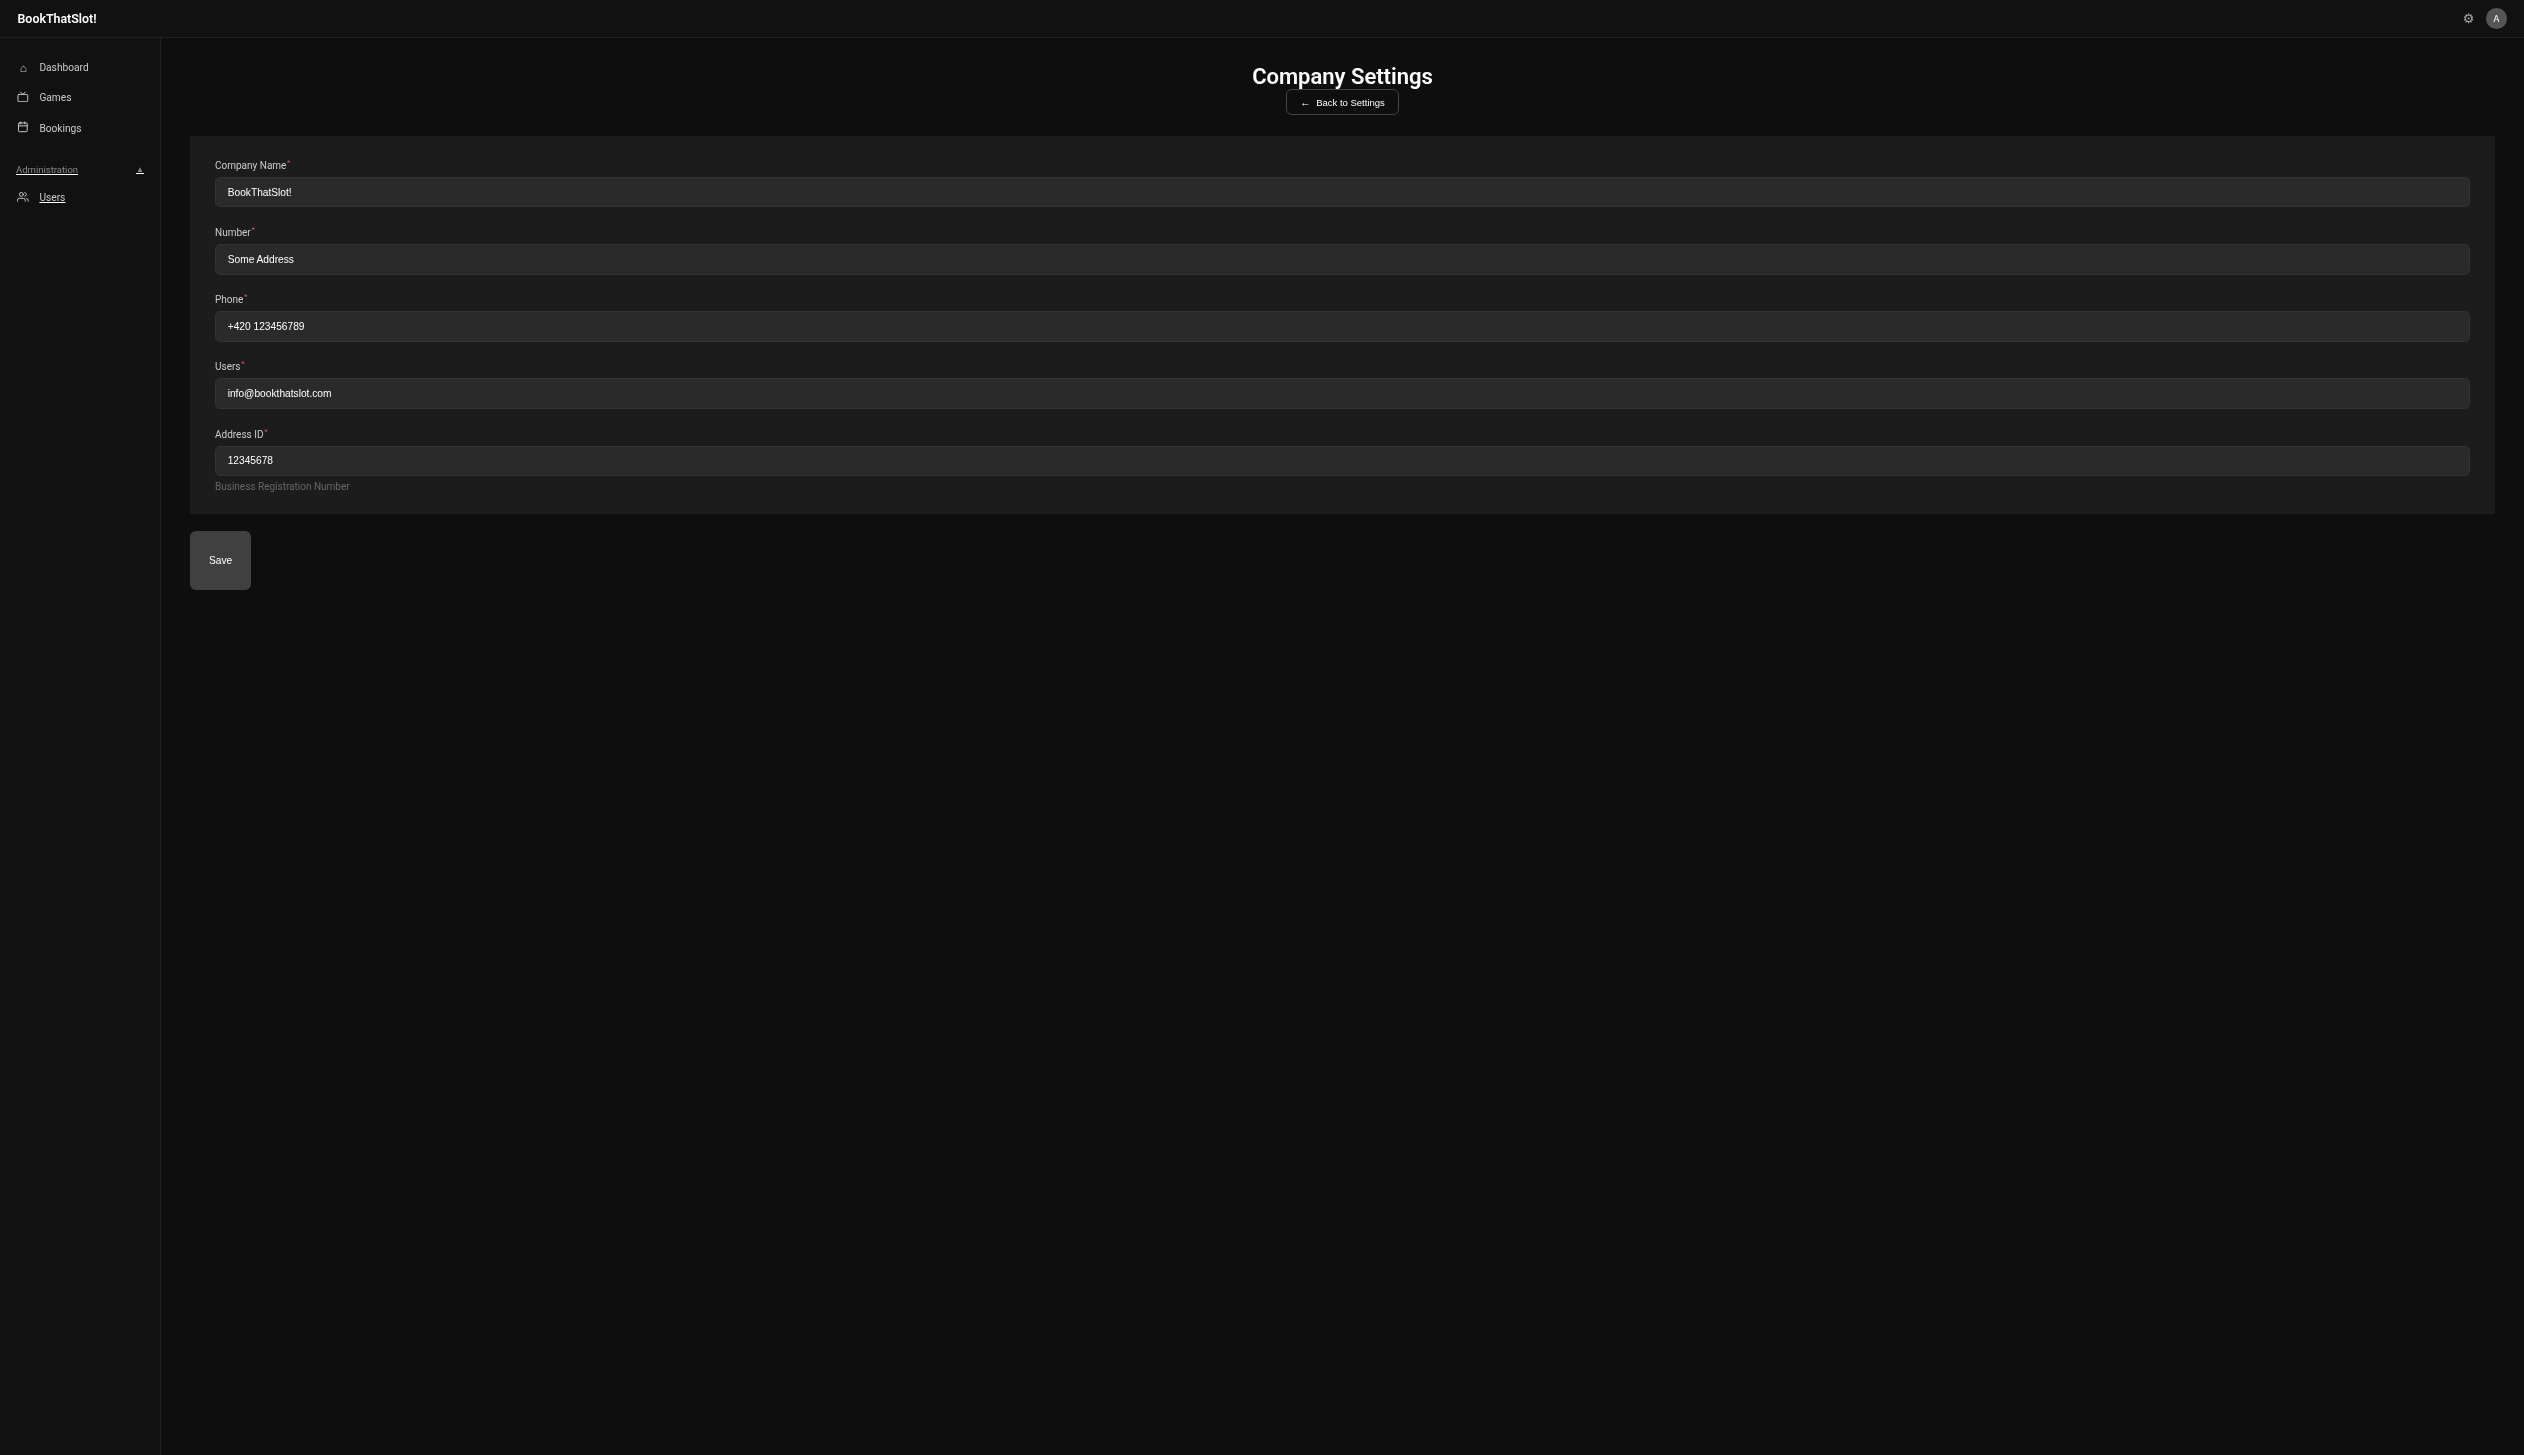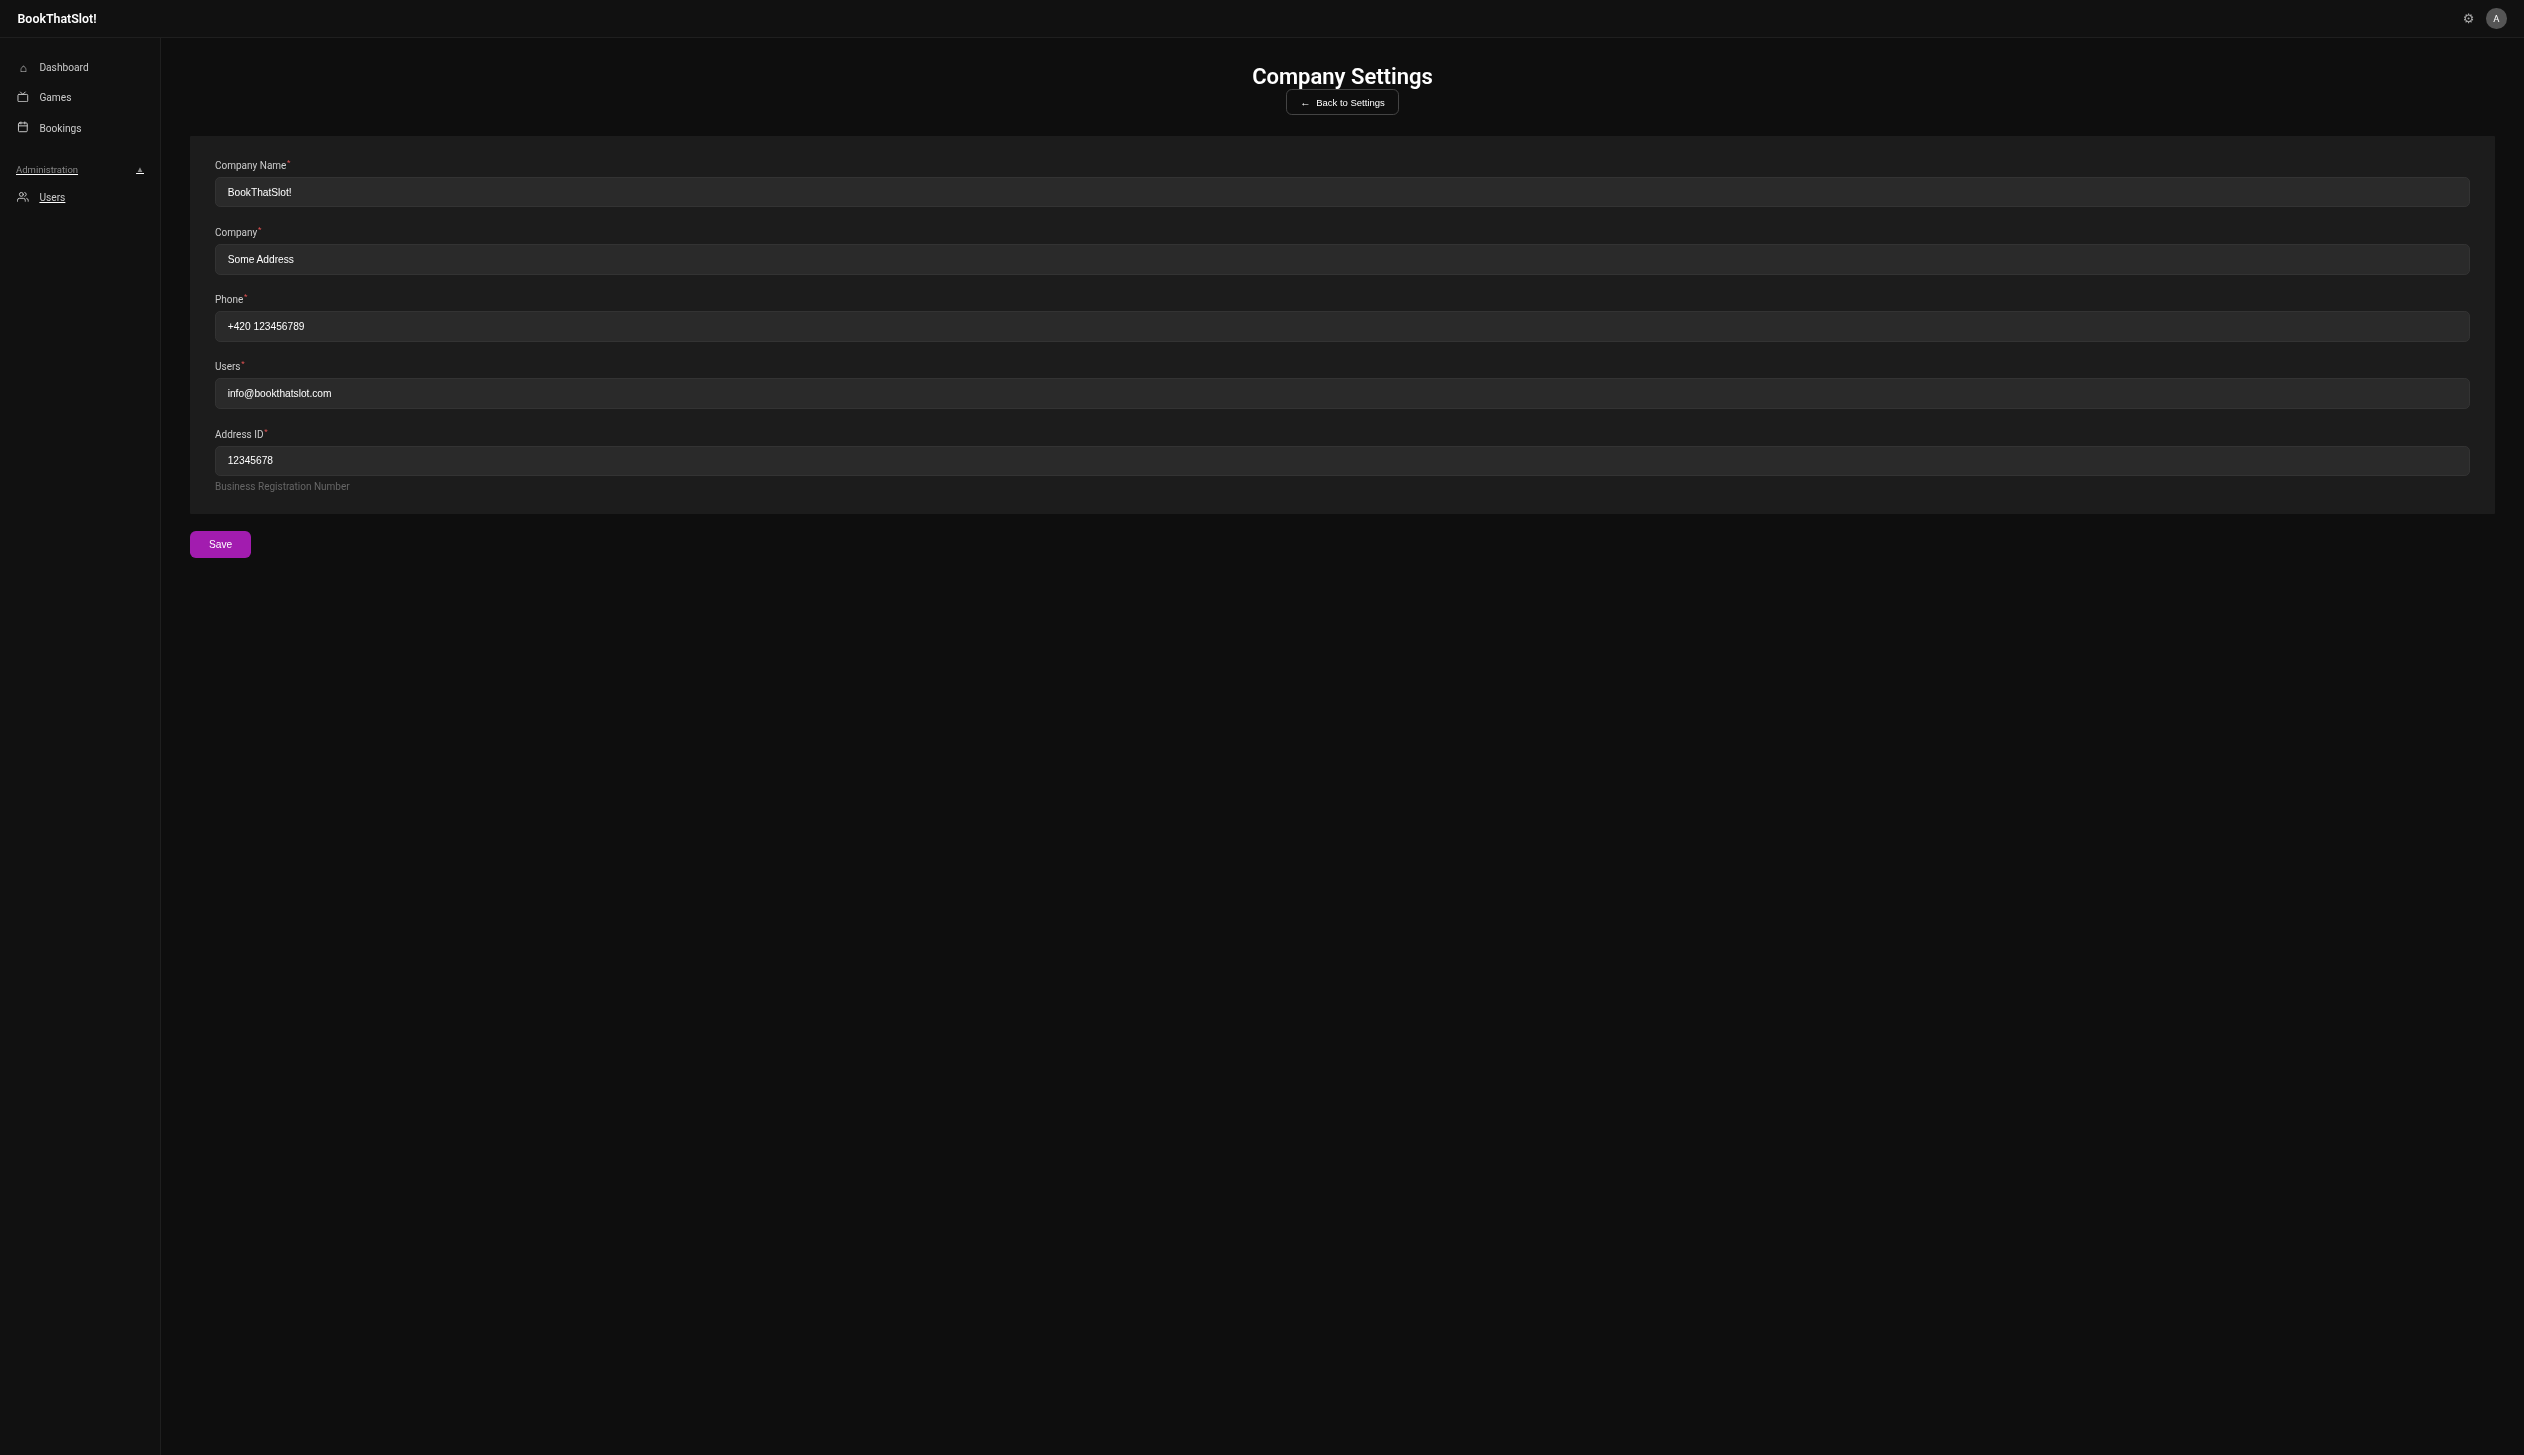--- a/index.html
+++ b/index.html
@@ -196,25 +196,25 @@
     }
 
     .form-hint {
       font-size: 10px;
       color: #666666;
       margin-top: 4.4px;
     }
 
     
     .save-button {
-      background-color: #a21caf;
+      background-color: #404040;
       color: #ffffff;
       border: none;
       border-radius: 5.8px;
-      padding: 8px 19px;
+      padding: 24px 19px;
       font-size: 10.2px;
       font-weight: 500;
       cursor: pointer;
       margin-top: 17.5px;
       transition: background 0.15s;
     }
   </style>
 </head>
 <body>
 
@@ -292,21 +292,21 @@
 
       <div class="form-group">
         <label class="form-label">
           <span>Company Name</span><span class="required-star">*</span>
         </label>
         <input type="text" class="form-input" value="BookThatSlot!" style="">
       </div>
 
       <div class="form-group">
         <label class="form-label">
-          <span>Company</span><span class="required-star">*</span>
+          <span>Number</span><span class="required-star">*</span>
         </label>
         <input type="text" class="form-input" value="Some Address" style="">
       </div>
 
       <div class="form-group">
         <label class="form-label">
           <span>Phone</span><span class="required-star">*</span>
         </label>
         <input type="text" class="form-input" value="+420 123456789" style="">
       </div>

